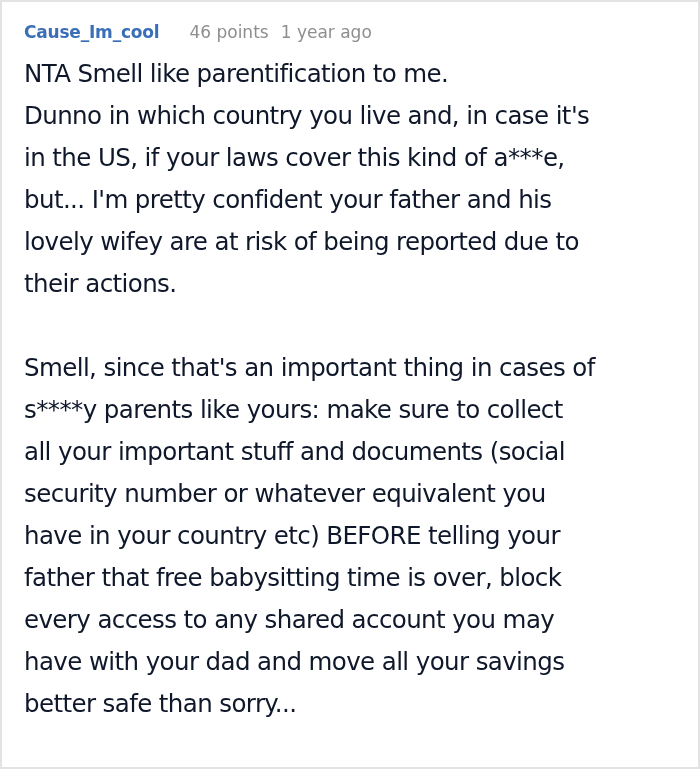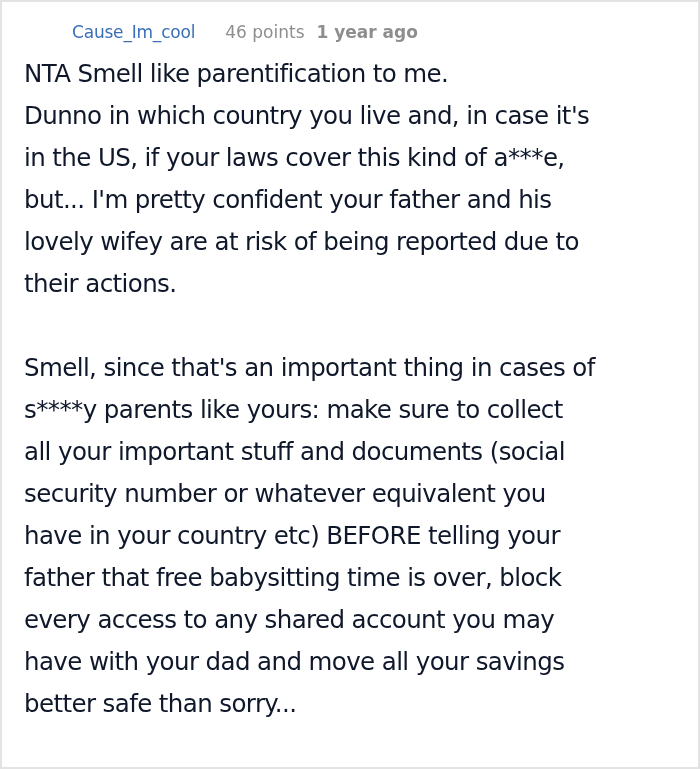--- a/index.html
+++ b/index.html
@@ -27,32 +27,30 @@
       left: 22px;
       display: flex;
       align-items: baseline;
       font-family: "DejaVu Sans", sans-serif;
       font-size: 17px;
       line-height: 24px;
       white-space: nowrap;
     }
     .author {
       color: #3a6fb8;
-      font-weight: normal;
+      font-weight: bold;
       margin-right: 30px;
       letter-spacing: -0.2px;
-      margin-left: 48px;
     }
     .points {
       color: #8e8e8e;
       margin-right: 12px;
     }
     .time {
       color: #8e8e8e;
-      font-weight: bold;
     }
     .body {
       position: absolute;
       top: 51px;
       left: 22px;
       right: 18px;
       font-family: "DejaVu Sans", sans-serif;
       font-size: 24.5px;
       line-height: 42px;
       color: #0f172a;

